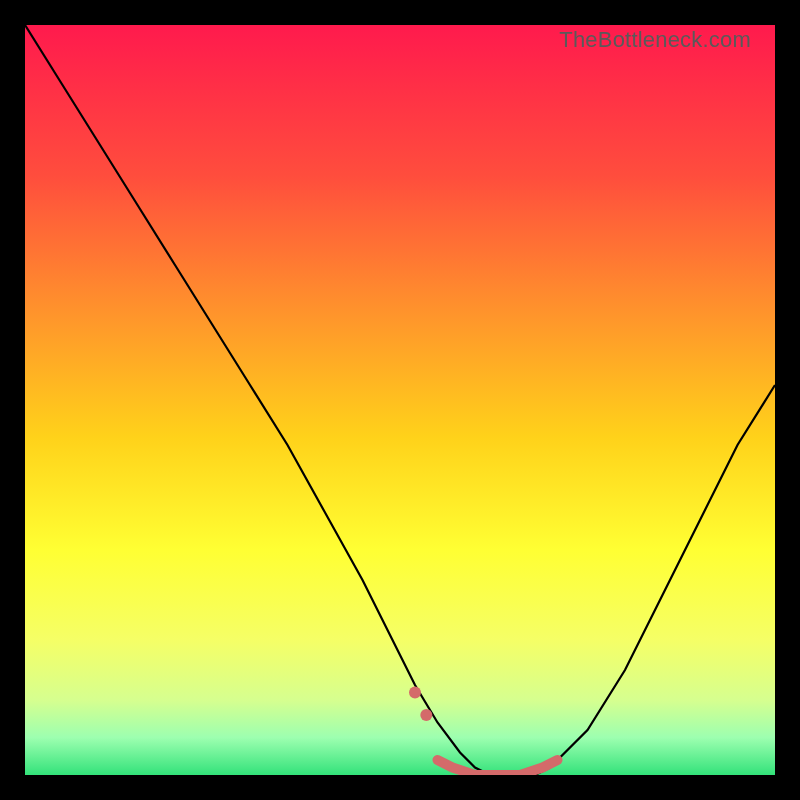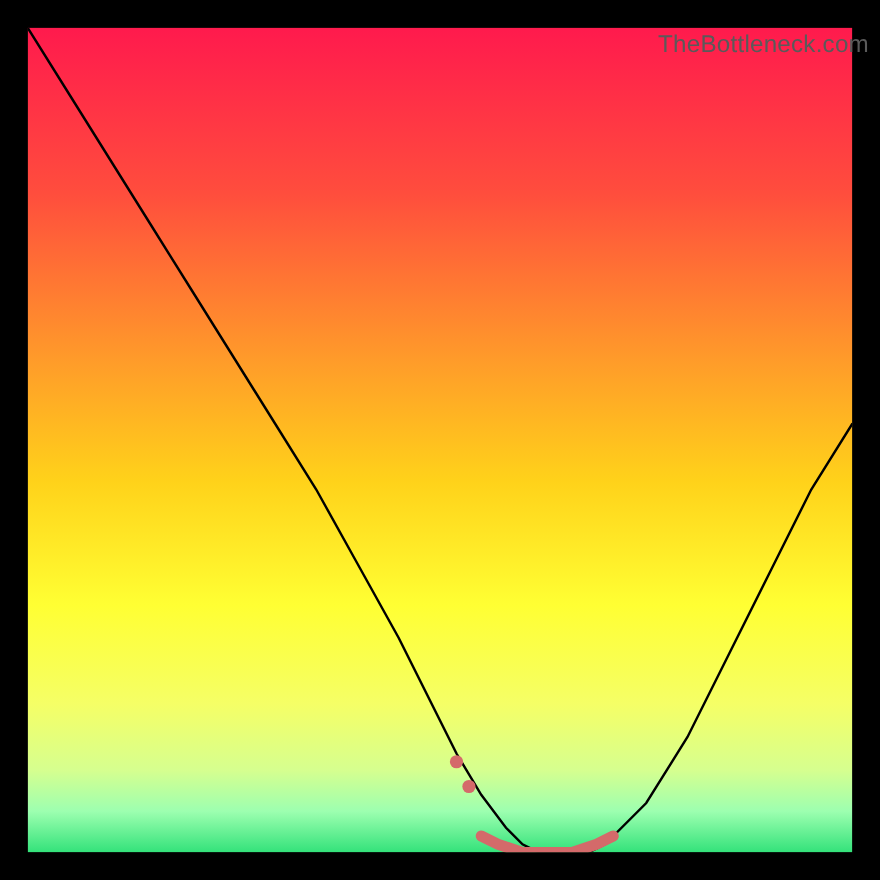--- a/index.html
+++ b/index.html
@@ -11,21 +11,20 @@
     overflow: hidden;
     font-family: Arial, Helvetica, sans-serif;
   }
   .frame {
     position: absolute;
     left: 25px;
     top: 25px;
     width: 732px;
     height: 750px;
     background: #000000;
-    padding-left: 39px;
   }
   .plot-area {
     position: absolute;
     left: 0;
     top: 0;
     width: 750px;
     height: 750px;
     overflow: hidden;
   }
   .gradient-bg {

